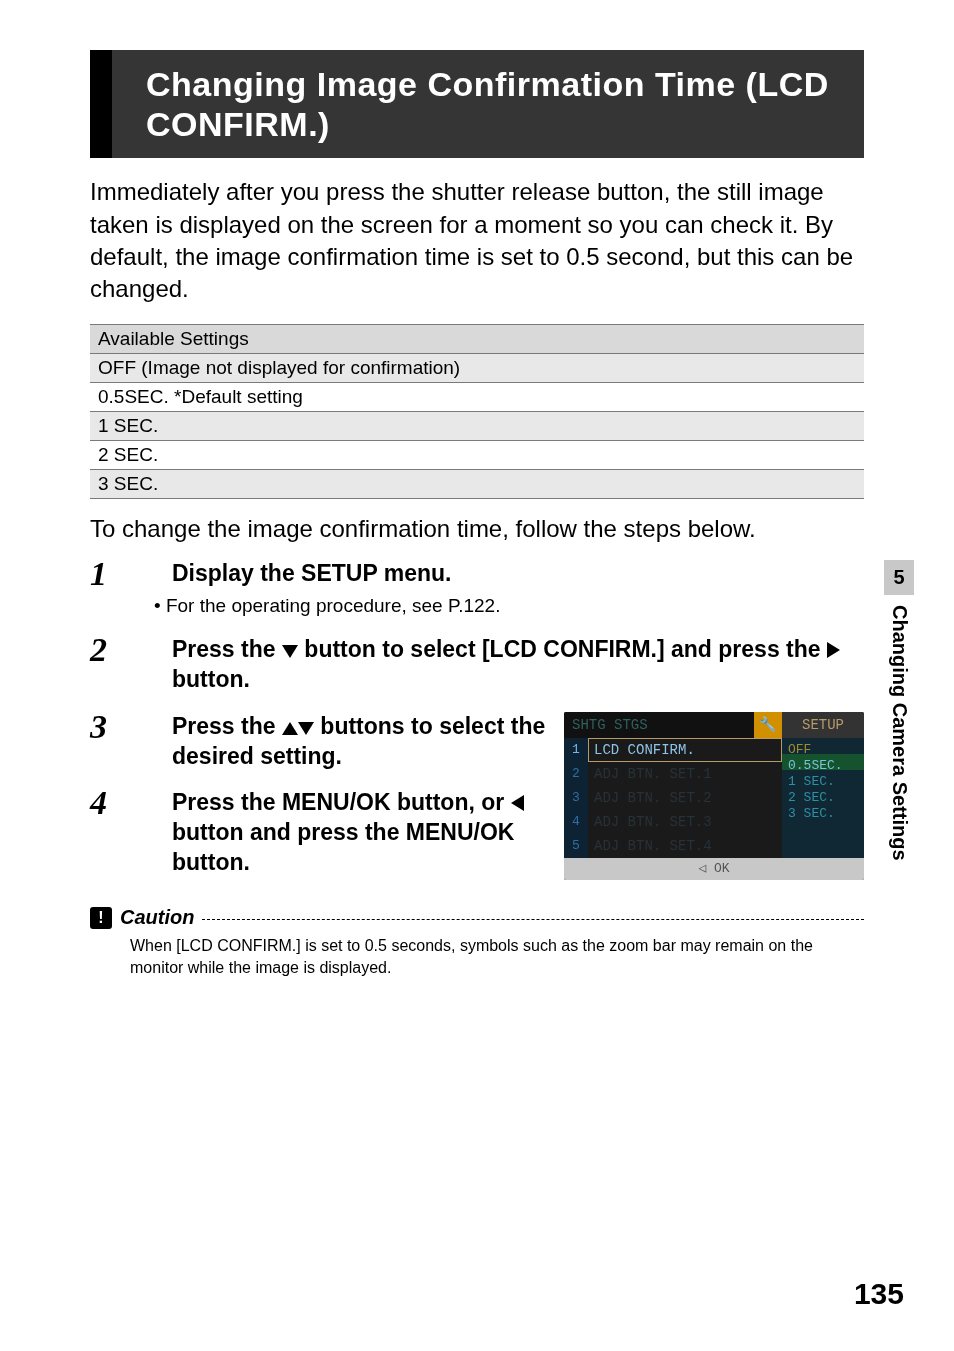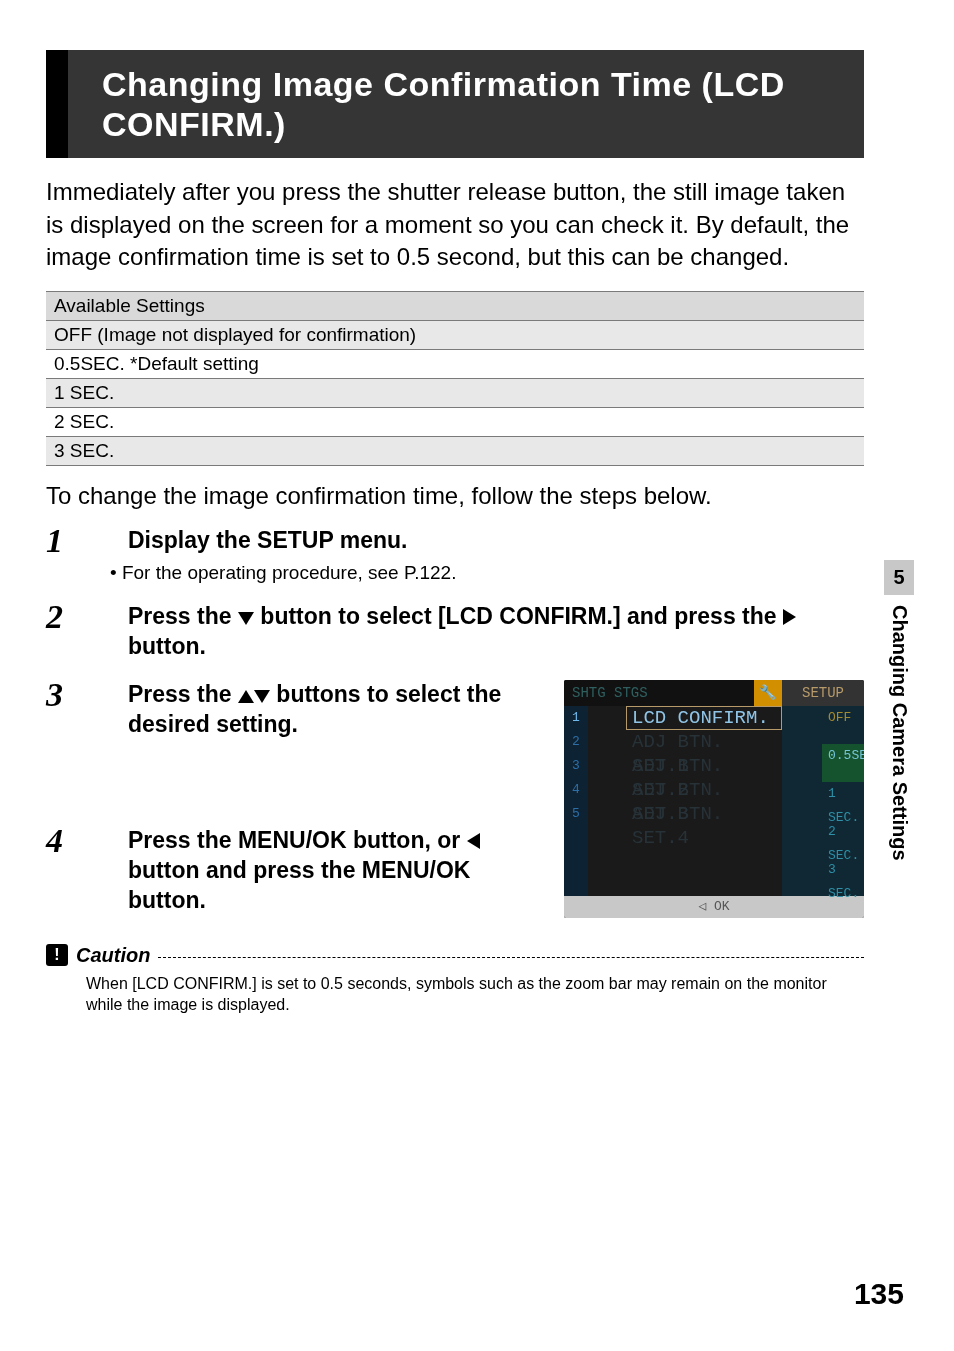--- a/index.html
+++ b/index.html
@@ -6,21 +6,21 @@
     margin: 0;
     padding: 0;
     background: #fff;
     font-family: Arial, Helvetica, sans-serif;
     color: #000;
     width: 954px;
     height: 1351px;
     position: relative;
   }
   .page {
-    padding: 50px 90px 60px 46px;
+    padding: 50px 90px 60px 90px;
     position: relative;
     box-sizing: border-box;
     height: 100%;
   }
   .title-block {
     background: #353535;
     color: #fff;
     padding: 14px 18px 14px 34px;
     border-left: 22px solid #000;
     margin-bottom: 18px;
@@ -174,41 +174,39 @@
   .cs-left div.active { color: #6fb8ec; }
   .cs-mid {
     flex: 1;
     background: #1a1a1a;
   }
   .cs-mid div {
     height: 24px;
     line-height: 24px;
     padding-left: 6px;
     color: #273238;
-    font-size: 19px;
-    margin-left: 38px;
+    font-size: 14px;
   }
   .cs-mid div.sel {
     color: #8fc4e6;
     border: 1px solid #b79a6a;
     padding-left: 5px;
     height: 22px;
     line-height: 22px;
   }
   .cs-right {
     width: 82px;
     background: #0f2833;
   }
   .cs-right div {
-    height: 38px;
+    height: 16px;
     line-height: 24px;
     padding-left: 6px;
     color: #2e8fa6;
     font-size: 13px;
-    margin-left: 40px;
   }
   .cs-right div.off { color: #a58a2e; }
   .cs-right div.hi {
     background: #14532d;
     color: #76c5d8;
   }
   .cs-footer {
     background: #c8c8c8;
     color: #555;
     font-size: 13px;

